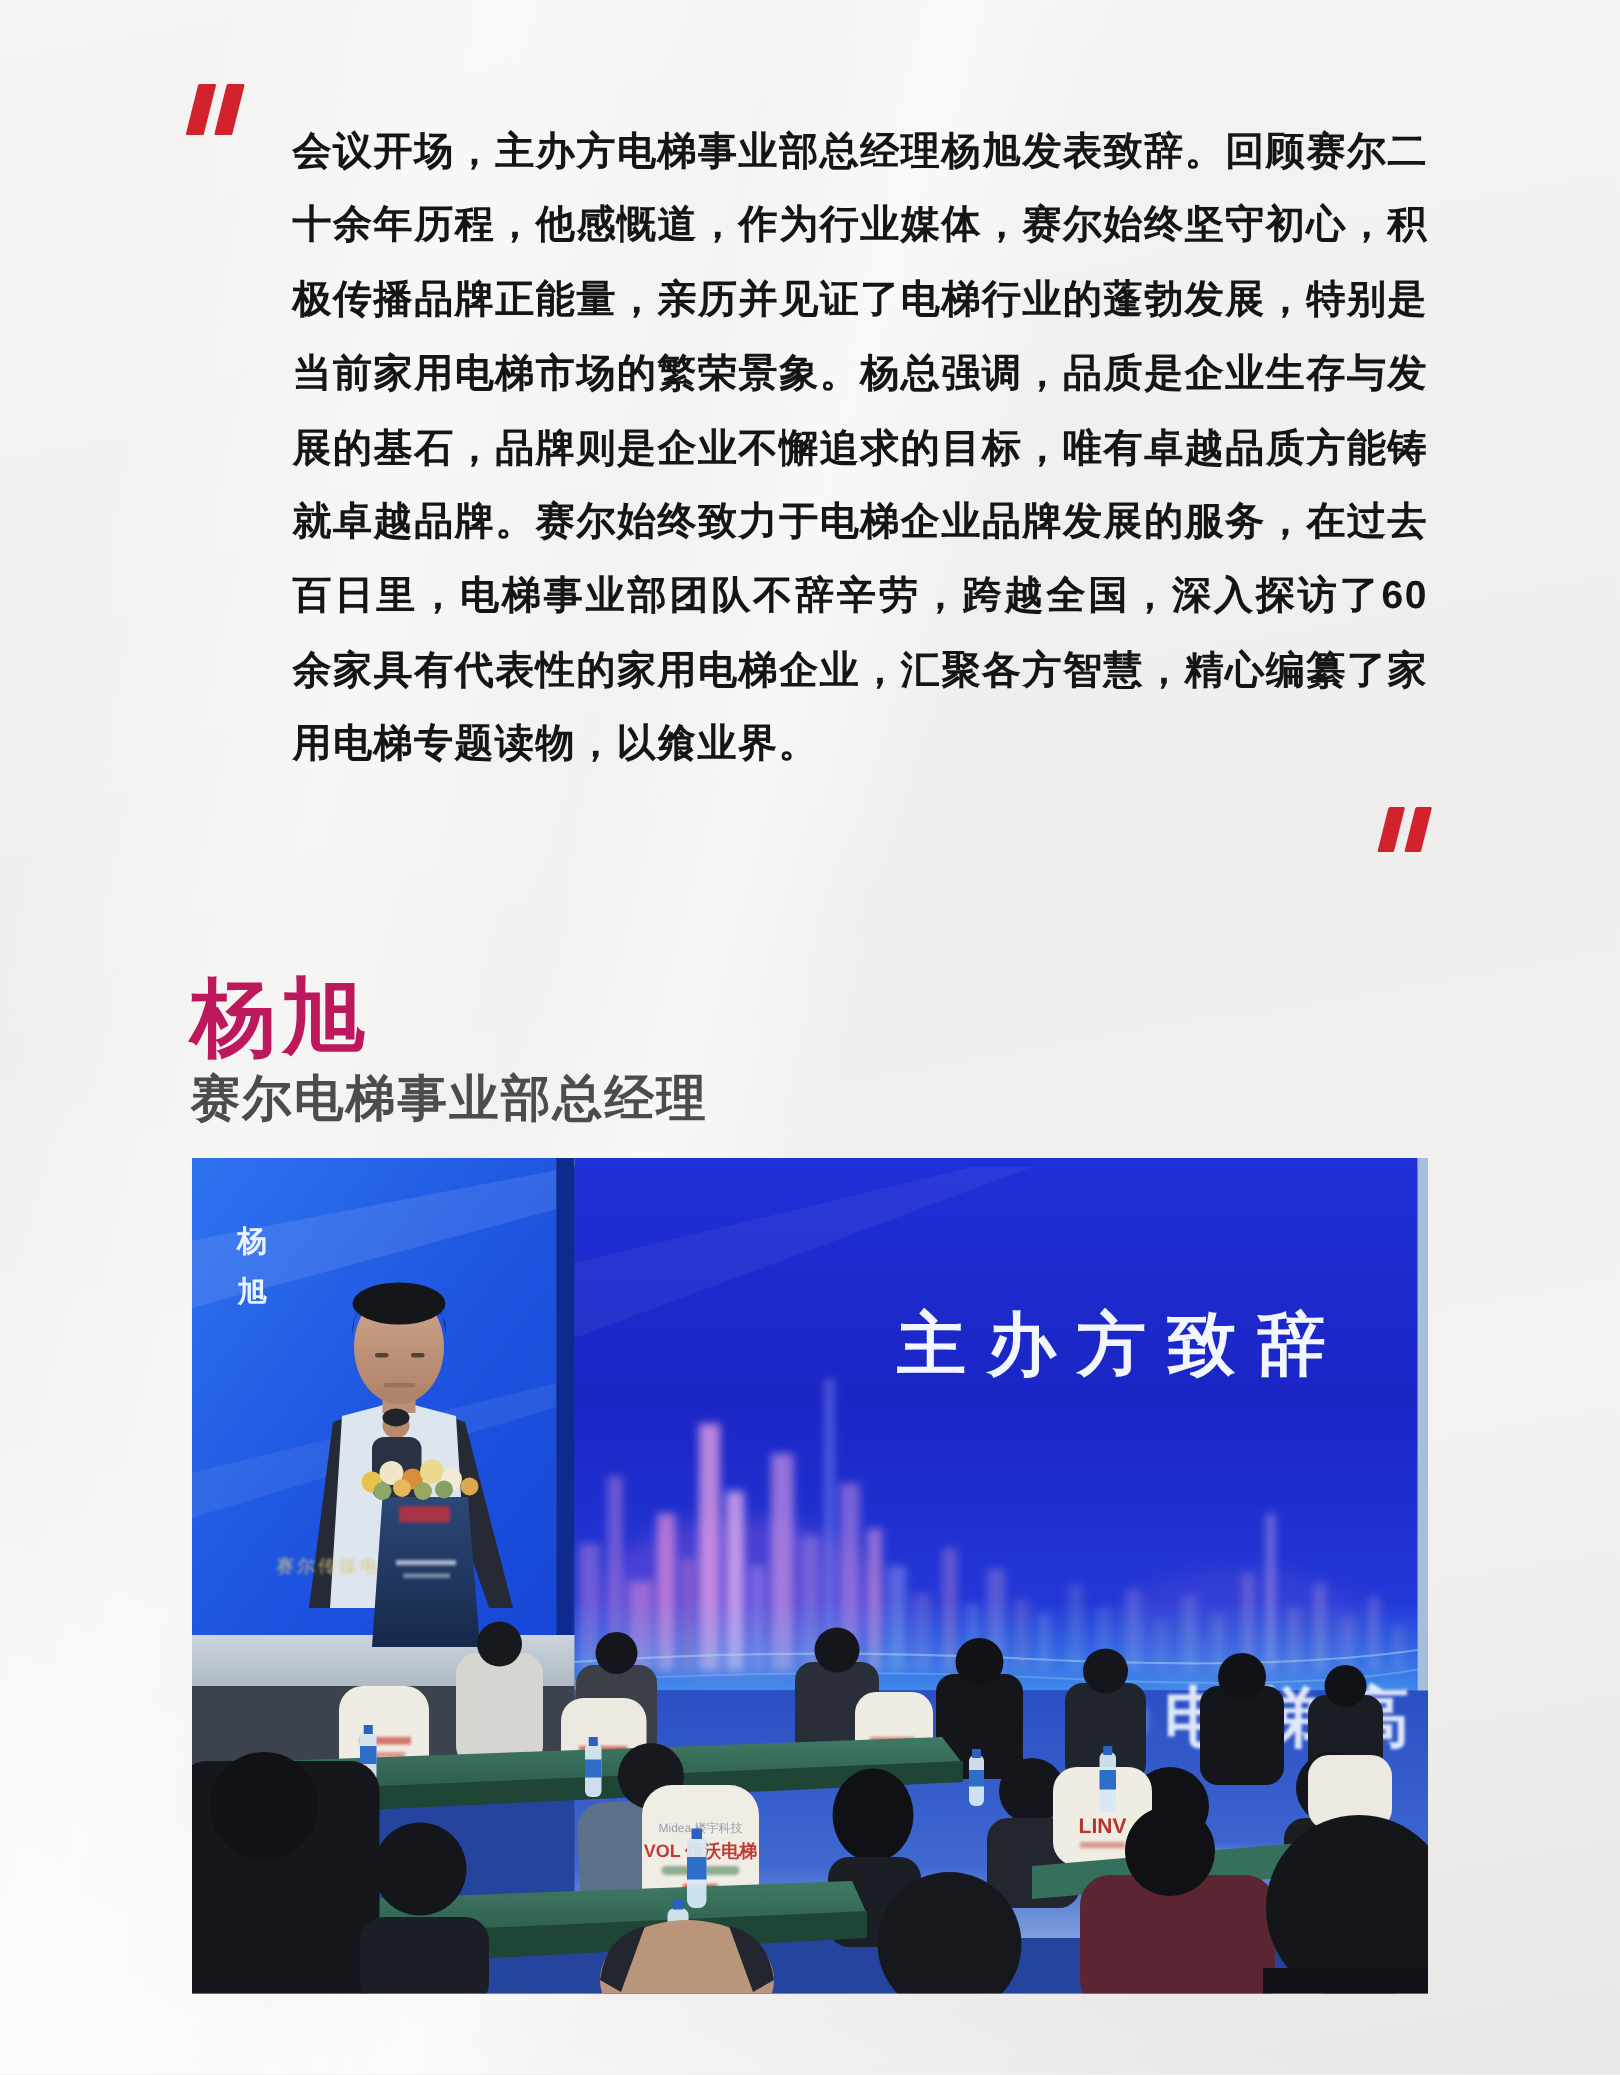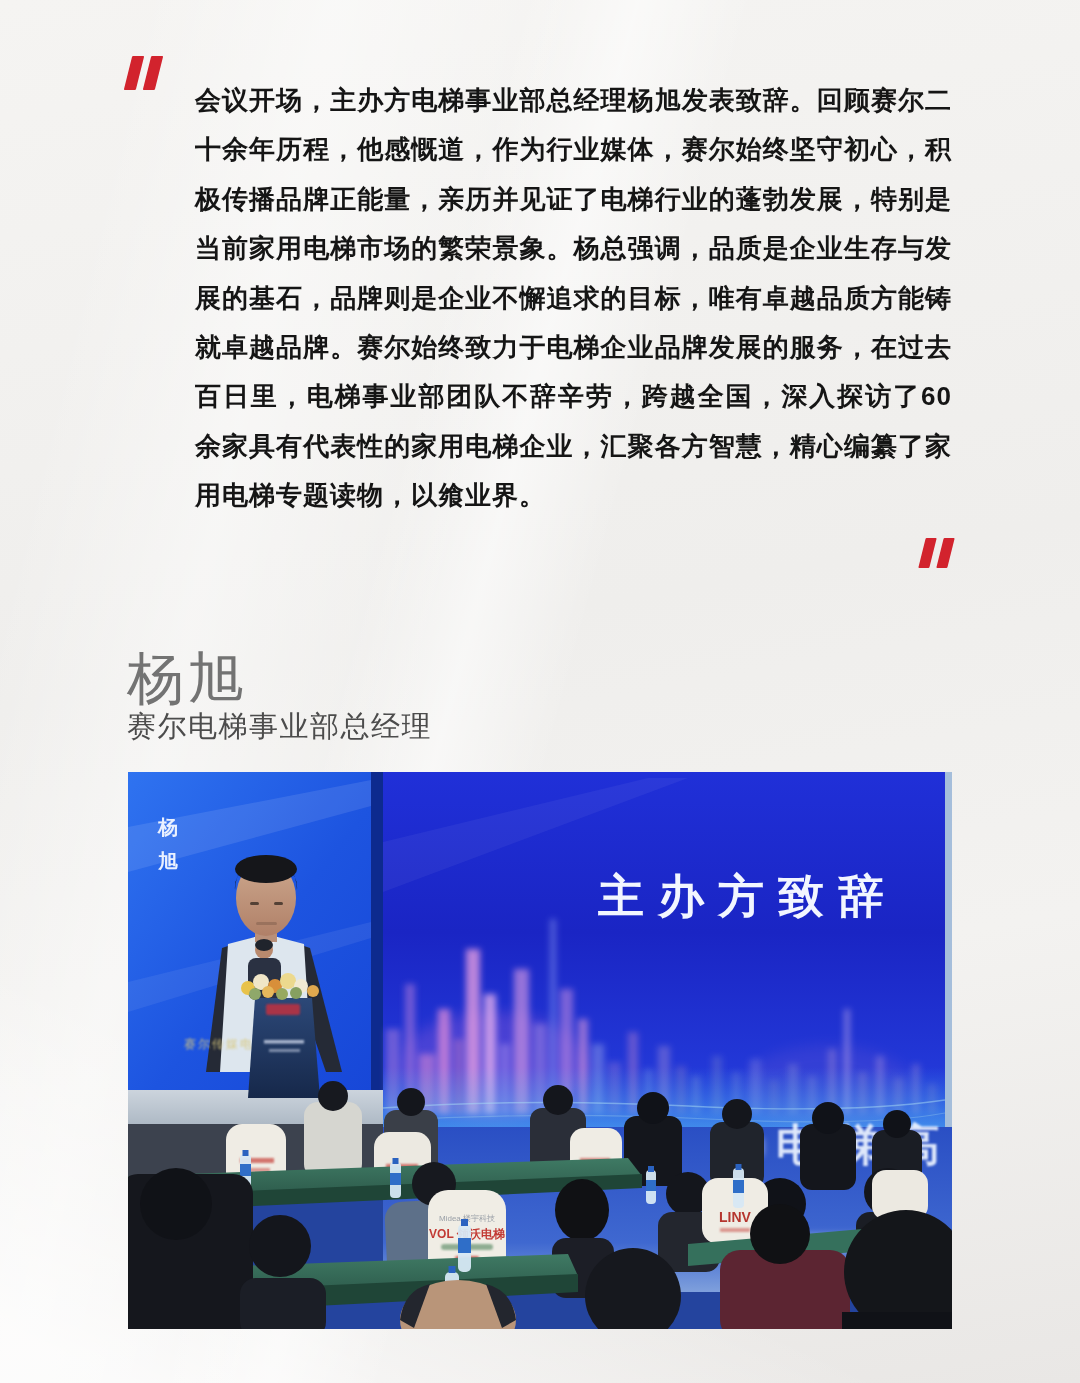--- a/index.html
+++ b/index.html
@@ -22,25 +22,25 @@
   .qmark.open{left:128px;top:56px;}
   .qmark.close{left:922px;top:538px;}
   .qmark.close i{height:30px;width:11px;}
   .quote-text{
     position:absolute;left:195px;top:50px;width:757px;
     font-size:26px;line-height:49.4px;font-weight:700;color:#151515;
     text-align:justify;letter-spacing:1px;
   }
   .speaker-name{
     position:absolute;left:127px;top:603px;
-    font-size:57px;font-weight:400;color:#737373;letter-spacing:3px;
+    font-size:57px;font-weight:700;color:#be185d;letter-spacing:3px;
   }
   .speaker-title{
     position:absolute;left:127px;top:683px;
-    font-size:29px;font-weight:400;color:#4c4c4c;letter-spacing:1.5px;text-align:center;
+    font-size:33px;font-weight:700;color:#4c4c4c;letter-spacing:1.5px;text-align:center;
   }
   .photo{
     position:absolute;left:128px;top:772px;width:824px;height:557px;
     overflow:hidden;background:#1a25c4;
   }
   .photo svg{display:block;width:824px;height:557px;}
   svg text{font-family:"Liberation Sans","DejaVu Sans",sans-serif;}
 </style>
 </head>
 <body>

